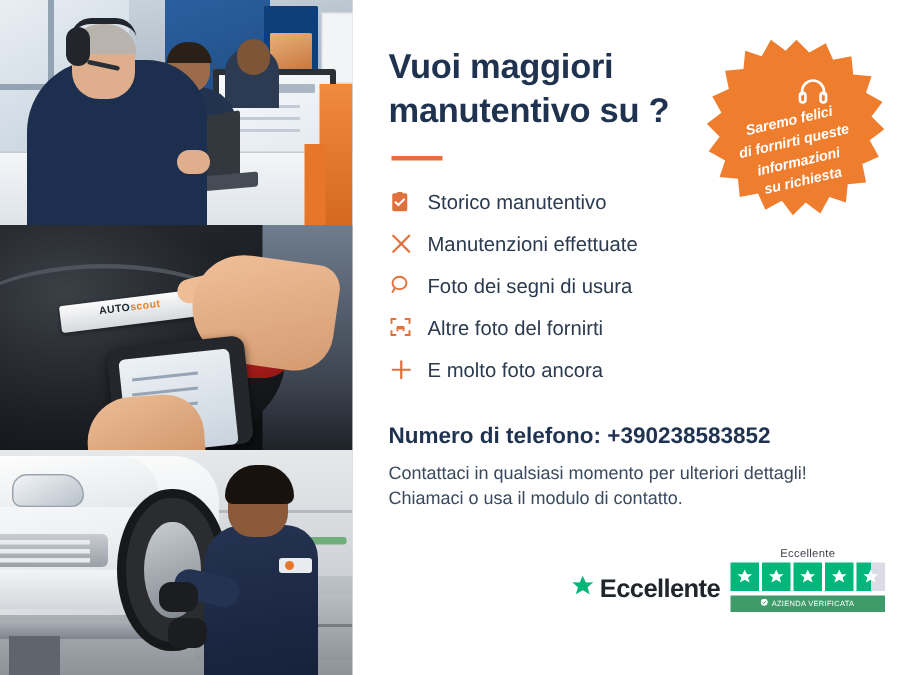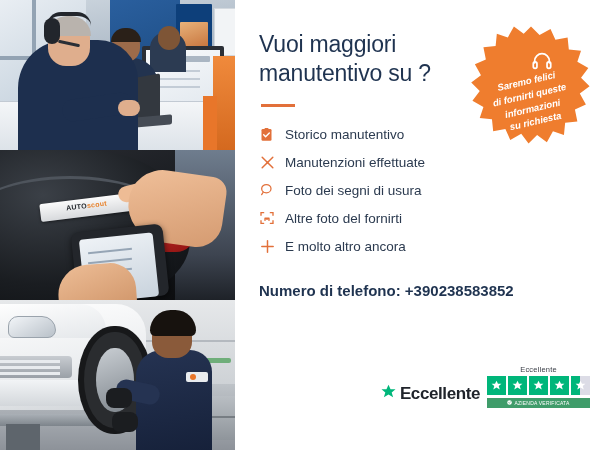--- a/index.html
+++ b/index.html
@@ -344,21 +344,21 @@
     position: relative;
     flex: 1 1 auto;
     height: 450px;
     background: #ffffff;
     padding: 30px 22px 0 24px;
     box-sizing: border-box;
   }
   .headline {
     font-size: 23px;
     line-height: 1.28;
-    font-weight: normal;
+    font-weight: bold;
     color: #1f3350;
     letter-spacing: -0.2px;
     margin: 0;
     max-width: 215px;
   }
   .divider {
     width: 34px;
     height: 3px;
     background: #e2703a;
     margin: 15px 0 14px 2px;
@@ -635,21 +635,21 @@
         <span class="feature-label">Altre foto del fornirti</span>
       </li>
 
       <li class="feature-item">
         <span class="feature-icon">
           <svg width="17" height="17" viewBox="0 0 24 24" stroke="#e2703a" stroke-width="2.1" stroke-linecap="round">
             <line x1="12" y1="4" x2="12" y2="20"></line>
             <line x1="4" y1="12" x2="20" y2="12"></line>
           </svg>
         </span>
-        <span class="feature-label">E molto altro ancora</span>
+        <span class="feature-label">E molto foto ancora</span>
       </li>
 
     </ul>
 
     <div class="badge">
       <svg width="122" height="122" viewBox="0 0 100 100">
         <path d="M50 2 L57 9 L66 4 L70 13 L80 11 L81 21 L91 22 L88 31 L97 36 L91 44 L98 51
                  L90 57 L95 66 L86 70 L88 80 L78 81 L77 91 L68 88 L63 97 L55 91 L48 98
                  L42 90 L33 95 L29 86 L19 88 L18 78 L8 77 L11 68 L2 63 L8 55 L1 48
                  L9 42 L4 33 L13 29 L11 19 L21 18 L22 8 L31 11 L36 2 L44 8 Z" fill="#ef7d2e"></path>
@@ -666,20 +666,24 @@
         <div>di fornirti queste</div>
         <div>informazioni</div>
         <div>su richiesta</div>
       </div>
     </div>
 
     <div class="phone-block">
       <div class="phone-line">
         <span>Numero di telefono:</span>
         <span>+390238583852</span>
+      </div>
+      <div class="contact-text">
+        <div>Contattaci in qualsiasi momento per ulteriori dettagli!</div>
+        <div>Chiamaci o usa il modulo di contatto.</div>
       </div>
     </div>
 
     <div class="trustpilot">
       <div class="tp-logo">
         <span>
           <svg width="17" height="17" viewBox="0 0 24 24">
             <path d="M12 2.5l2.9 6.4 7-.1-5.4 4.5 2 6.7L12 16.2 5.5 20l2-6.7L2.1 8.8l7 .1z" fill="#00b67a"></path>
           </svg>
         </span>

